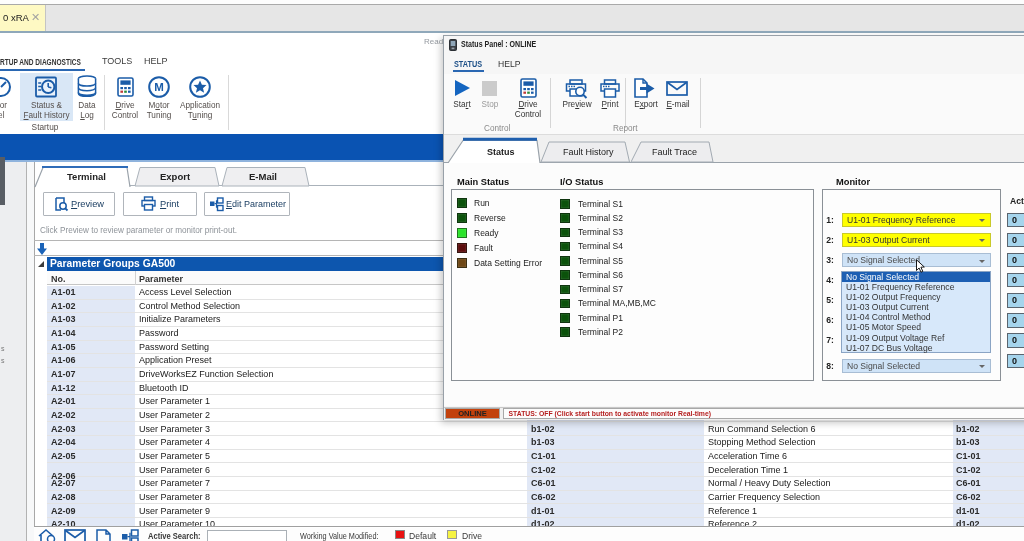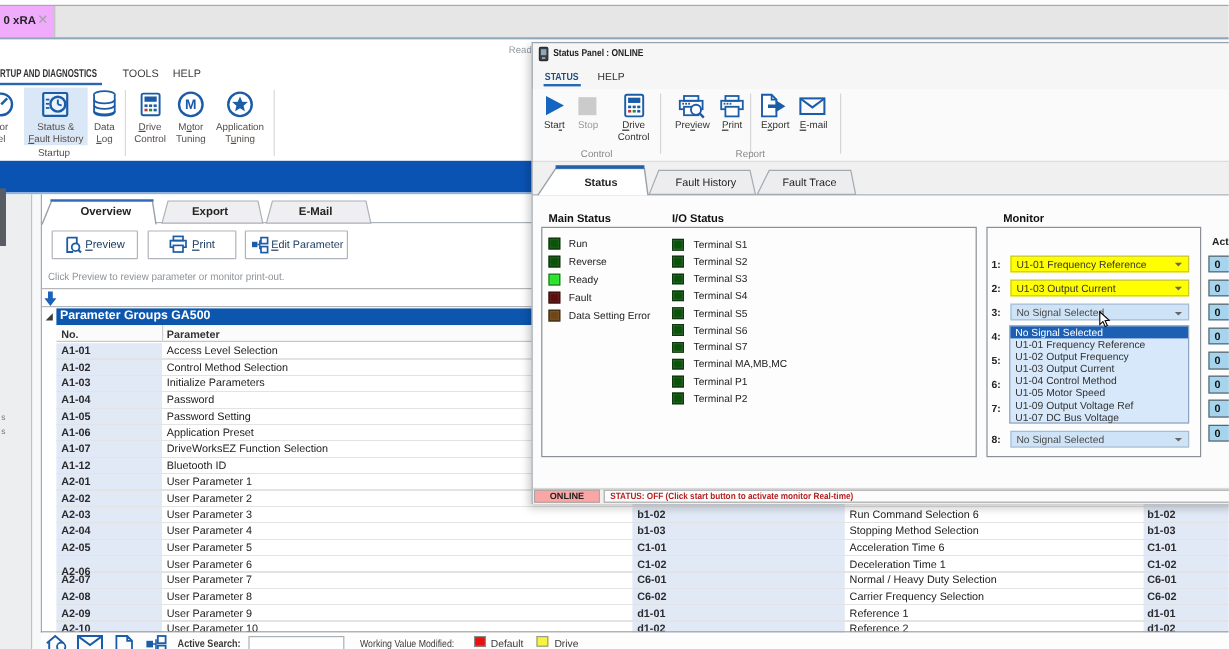--- a/index.html
+++ b/index.html
@@ -1,21 +1,21 @@
 <!DOCTYPE html>
 <html><head><meta charset="utf-8"><style>
 *{margin:0;padding:0;box-sizing:border-box}
 html,body{width:1024px;height:541px;overflow:hidden}
 body{font-family:"Liberation Sans",sans-serif;background:#fff;position:relative}
 .ab{position:absolute}
 
 #topwhite{left:0;top:0;width:1024px;height:3.5px;background:#fdfdfd}
 #topline{left:0;top:3.5px;width:1024px;height:1.5px;background:#a9a9a9}
 #tabbar{left:0;top:5px;width:1024px;height:26px;background:#e6e6e6}
-#wtab{left:0;top:5px;width:46px;height:26px;background:#f0abfc;border-right:1px solid #c4c4c4;font-size:9.5px;font-weight:bold;color:#222;line-height:26px;padding-left:3px}
+#wtab{left:0;top:5px;width:46px;height:26px;background:#fef9c3;border-right:1px solid #c4c4c4;font-size:9.5px;font-weight:normal;color:#222;line-height:26px;padding-left:3px}
 #wtabx{left:31px;top:11.5px;font-size:11px;color:#a2a2a2;line-height:11px}
 #tealline{left:0;top:31px;width:1024px;height:1.6px;background:#8fa8ba}
 
 #ribbon{left:0;top:32.6px;width:1024px;height:101.4px;background:#fff}
 .rtab{top:56px;font-size:9px;color:#3c3c3c}
 #rtab1{left:0;font-size:9.5px;font-weight:bold;color:#333;transform:scaleX(.69);transform-origin:left}
 #rtabu{left:0;top:68.5px;width:85px;height:2.2px;background:#2a67b2}
 #yask{left:424px;top:37px;font-size:8px;color:#959aa0}
 .rlab{font-size:8.2px;color:#554f4c;text-align:center;line-height:9.6px;top:101px}
 #rhl{left:20px;top:73px;width:53px;height:48px;background:#d9e7f6}
@@ -92,21 +92,21 @@
 .cm{position:absolute;left:842px;width:149px;height:13.8px;font-size:8.6px;line-height:13.2px;padding-left:4px;border:1px solid #b9bfc6}
 .cmy{background:#ffff00;border-color:#c9c92a;color:#333}
 .cmb{background:#cfe3f7;border-color:#a8bdd4;color:#4a4a4a}
 .cm i{position:absolute;right:5px;top:5.5px;width:0;height:0;border-left:3px solid transparent;border-right:3px solid transparent;border-top:3.5px solid #666}
 .vbox{position:absolute;left:1007px;width:40px;height:14.4px;background:#a5d4ec;border:1px solid #5a646e;font-size:9px;font-weight:bold;color:#111;line-height:12.5px;padding-left:4px}
 #actual{left:1010px;top:196px;font-size:8.6px;font-weight:bold;color:#222}
 #dd{left:841px;top:271px;width:150px;height:82.3px;background:#d7e8fa;border:1px solid #8aa4c4}
 .ddi{height:10.1px;font-size:8.6px;line-height:10px;padding-left:4px;color:#333;white-space:nowrap}
 .ddsel{background:#1d5fb3;color:#fff}
 #dstatusbar{left:443.5px;top:406.5px;width:598px;height:13px;background:#f0f0f0;border-top:1px solid #c8c8c8}
-#donline{left:445px;top:407.8px;width:55px;height:11px;background:#fca5a5;border:1px solid #a8a8a8;font-size:7.6px;font-weight:bold;color:#222;text-align:center;line-height:10px}
+#donline{left:445px;top:407.8px;width:55px;height:11px;background:#c2410c;border:1px solid #a8a8a8;font-size:7.6px;font-weight:bold;color:#222;text-align:center;line-height:10px}
 #dstatustxt{left:503px;top:407.8px;width:560px;height:11px;background:#fcfcfc;border:1px solid #a8a8a8;font-size:7.6px;font-weight:bold;color:#b51f1f;line-height:10px}
 #dstatustxt span{display:inline-block;padding-left:5px;transform:scaleX(.9);transform-origin:left;white-space:nowrap}
 svg{position:absolute;overflow:visible}
 </style></head><body>
 <div class="ab" id="topwhite"></div>
 <div class="ab" id="topline"></div>
 <div class="ab" id="tabbar"></div>
 <div class="ab" id="wtab">0 xRA</div>
 <div class="ab" id="wtabx">✕</div>
 <div class="ab" id="tealline"></div>
@@ -177,21 +177,21 @@
 <div class="ab" id="contentL"></div>
 
 <div class="ab" id="mtabline"></div>
 <svg style="left:30px;top:166px" width="290" height="21" viewBox="0 0 290 21">
  <path d="M105,20 L110,1.5 L185,1.5 L189,20 Z" fill="#efeff1" stroke="#aab2ba" stroke-width="1"></path>
  <path d="M192,20 L197,1.5 L275,1.5 L279,20 Z" fill="#efeff1" stroke="#aab2ba" stroke-width="1"></path>
  <path d="M5,21 L13,1.5 L97,1.5 L100,21 Z" fill="#ffffff"></path>
  <path d="M5,21 L13,1.5 L97,1.5 L100,21" fill="none" stroke="#9aa2aa" stroke-width="1.2"></path>
  <line x1="12" y1="1" x2="98" y2="1" stroke="#2f6cb8" stroke-width="2"></line>
 </svg>
-<div class="ab mtabt" style="left:67px">Overview</div>
+<div class="ab mtabt" style="left:67px">Terminal</div>
 <div class="ab mtabt" style="left:160px;font-weight:bold">Export</div>
 <div class="ab mtabt" style="left:249px;font-weight:bold">E-Mail</div>
 
 <div class="ab btn" style="left:42.5px;width:72px"></div>
 <div class="ab btn" style="left:123px;width:74px"></div>
 <div class="ab btn" style="left:203.5px;width:86px"></div>
 <svg style="left:55px;top:197px" width="13" height="14" viewBox="0 0 13 14">
  <path d="M1,1 h8 v7 M1,1 v12 h5" fill="none" stroke="#1b5ca8" stroke-width="1.5"></path>
  <circle cx="8" cy="9" r="3.2" fill="#fff" stroke="#1b5ca8" stroke-width="1.5"></circle>
  <line x1="10.3" y1="11.3" x2="12.5" y2="13.5" stroke="#1b5ca8" stroke-width="1.8"></line>

